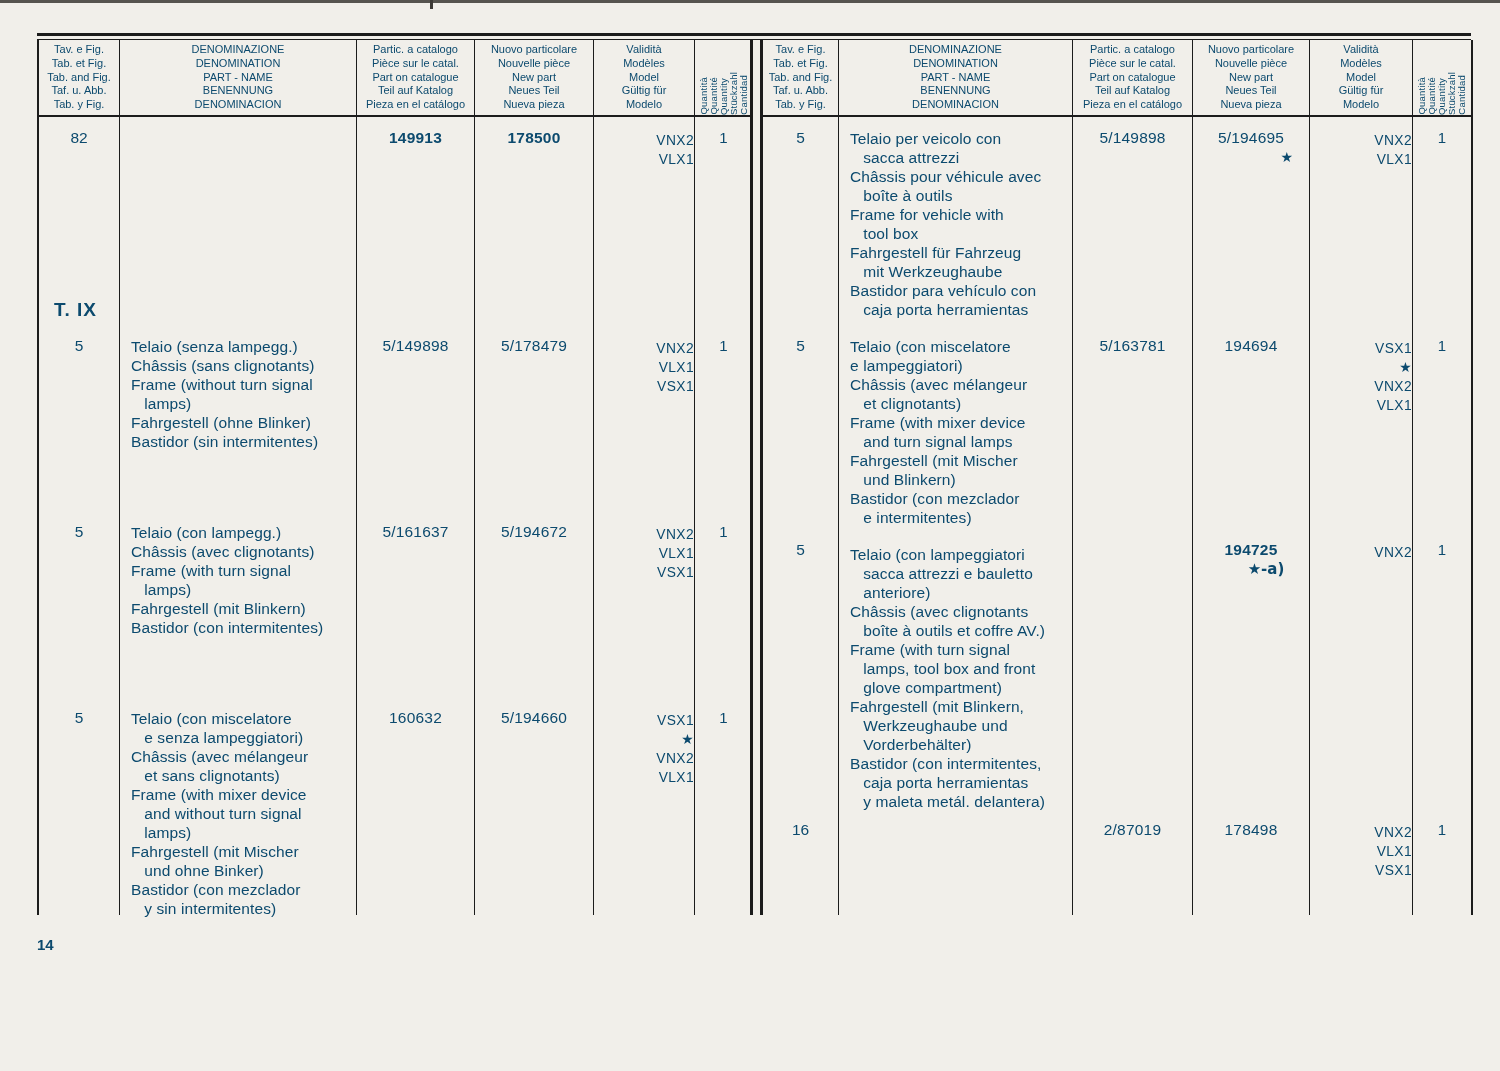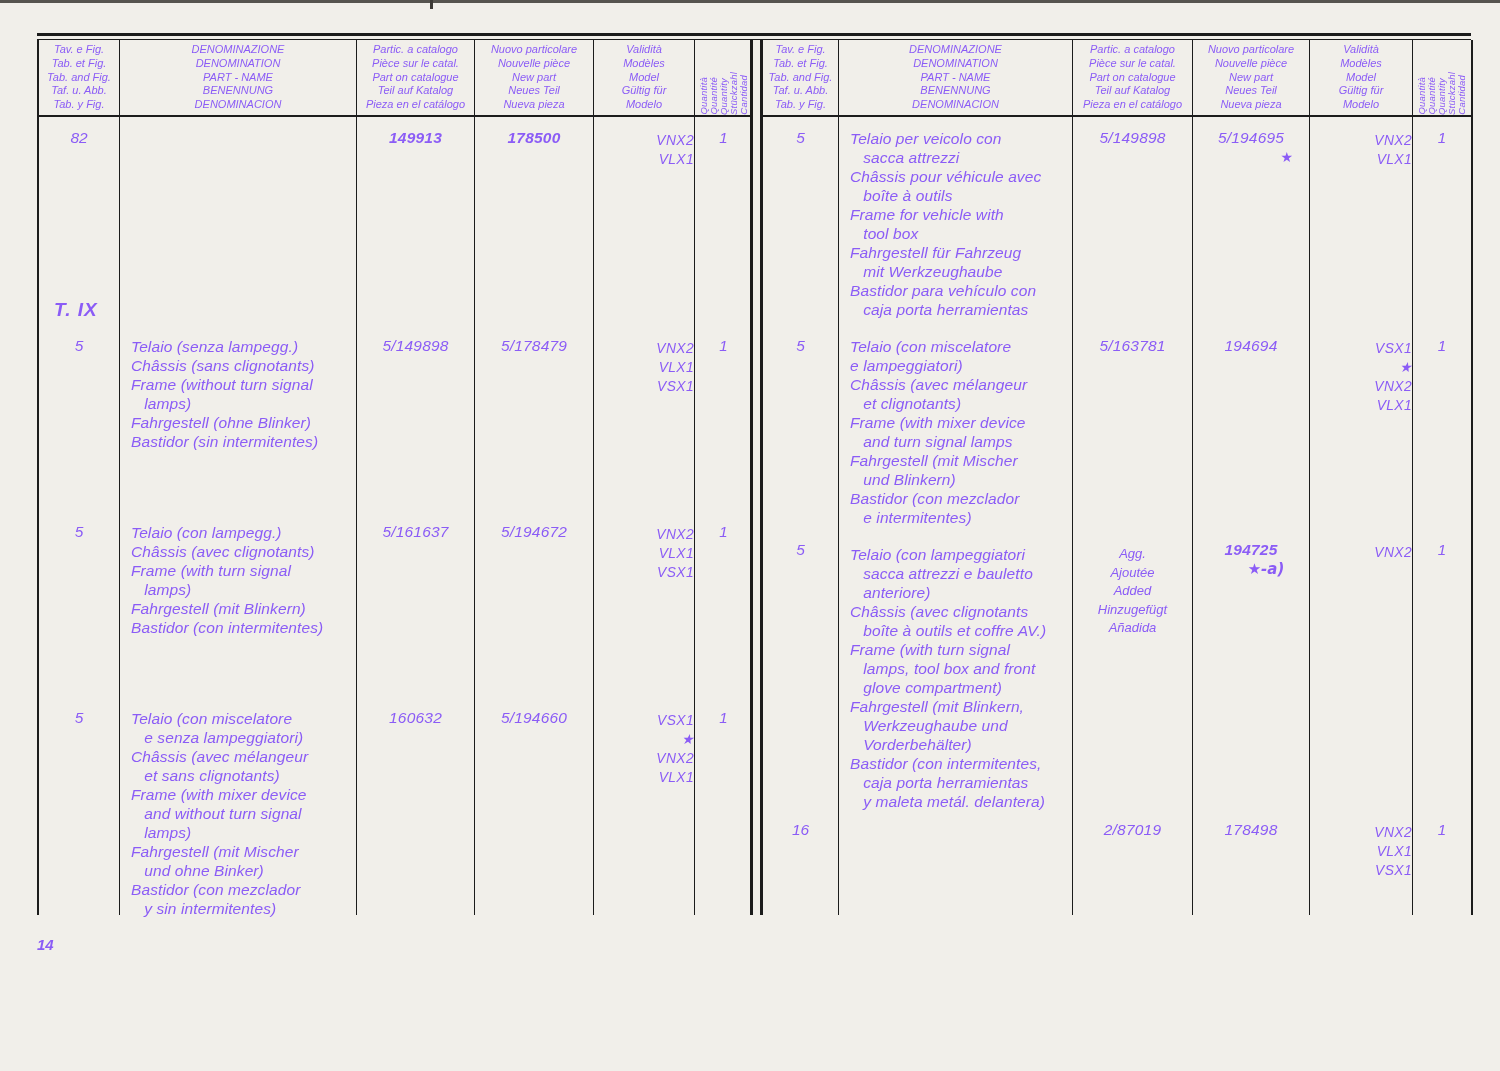--- a/index.html
+++ b/index.html
@@ -1,19 +1,19 @@
 <!DOCTYPE html>
 <html><head>
 <meta charset="utf-8">
 <style>
   html,body { margin:0; padding:0; background:#d9d7d2; }
   .page {
     position:relative; width:1500px; height:1071px;
     background:#f1efea; overflow:hidden;
-    font-family:"Liberation Sans", sans-serif; color:#8b5cf6;font-style:italic;
+    font-family:"Liberation Sans", sans-serif; color:#0c4a6e;
     -webkit-font-smoothing:antialiased;
   }
   .scan-edge { position:absolute; left:0; top:0; width:100%; height:3px; background:#56544f; }
   .scan-tick { position:absolute; left:430px; top:0; width:3px; height:9px; background:#3c3a36; }
 
   .table-area { position:absolute; left:37px; top:33px; width:1434px; height:882px; }
   .toprule { position:absolute; left:0; right:0; top:0; height:7px;
              border-top:3px solid #1c1c1c; border-bottom:1px solid #1c1c1c; box-sizing:border-box; }
   .half { position:absolute; top:7px; bottom:0; display:flex; }
   .half-left  { left:0;    width:713px; border-left:2px solid #1c1c1c; }
@@ -234,25 +234,20 @@
       </div>
       <div class="col R2">
         <div class="colhead ml">Partic. a catalogo
 Pièce sur le catal.
 Part on catalogue
 Teil auf Katalog
 Pieza en el catálogo</div>
         <div class="colbody">
           <div class="blk num ctr" style="top:12px">5/149898</div>
           <div class="blk num ctr" style="top:220px">5/163781</div>
-          <div class="blk agg ml ctr" style="top:428px">Agg.
-Ajoutée
-Added
-Hinzugefügt
-Añadida</div>
           <div class="blk num ctr" style="top:704px">2/87019</div>
         </div>
       </div>
       <div class="col R3">
         <div class="colhead ml">Nuovo particolare
 Nouvelle pièce
 New part
 Neues Teil
 Nueva pieza</div>
         <div class="colbody">

